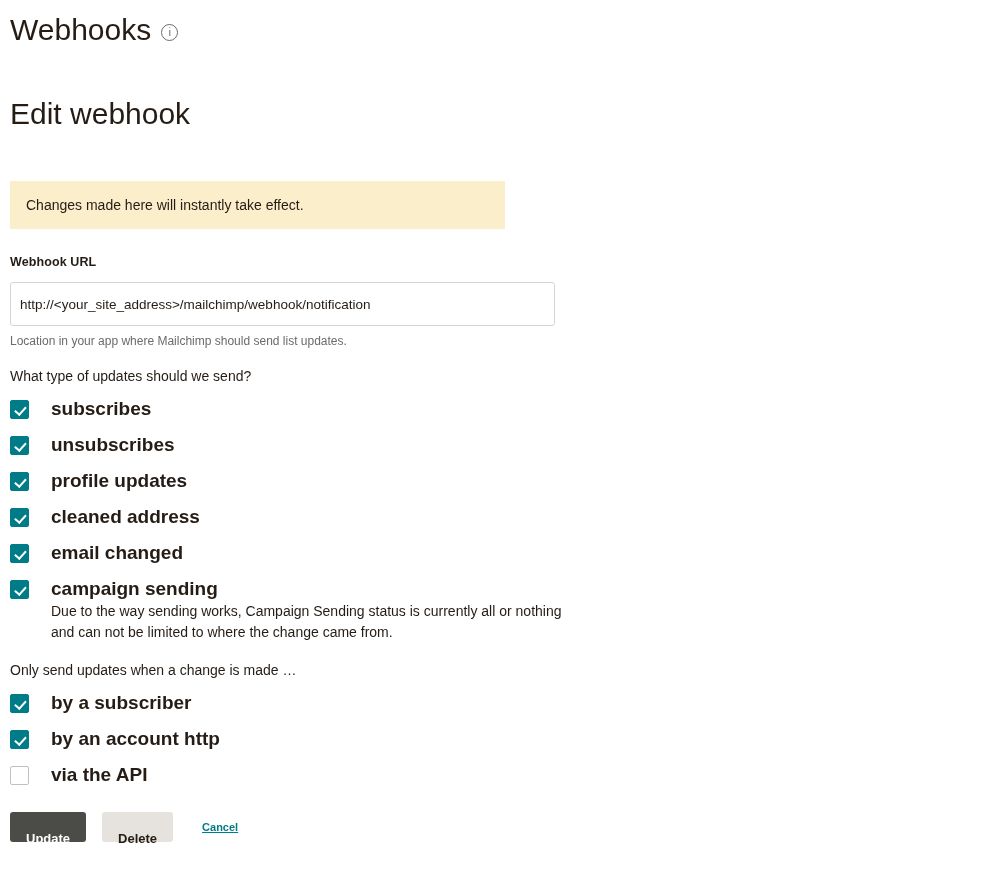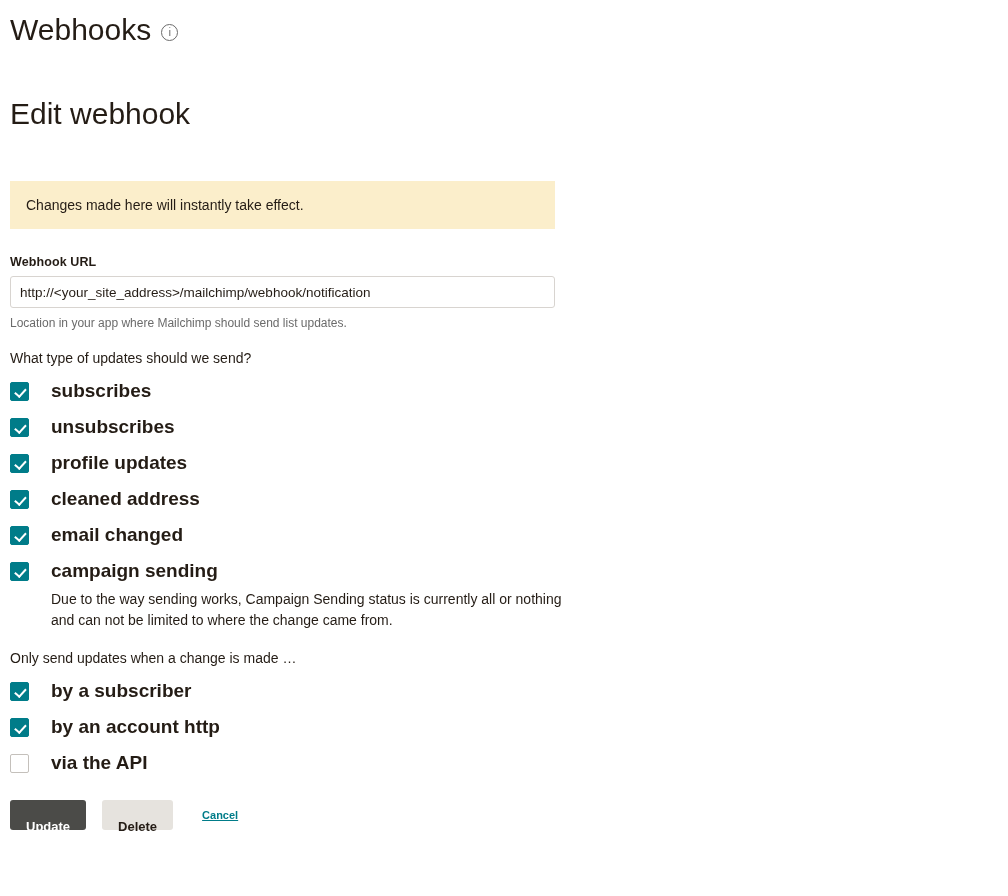--- a/index.html
+++ b/index.html
@@ -66,39 +66,39 @@
   .section-title {
     font-size: 30px;
     font-weight: 400;
     color: #241c15;
     margin: 0;
     padding-top: 54px;
     line-height: 26px;
   }
   .notice {
     margin-top: 54px;
-    width: 545px;
+    width: 495px;
     box-sizing: border-box;
     background: #fbeecb;
     color: #241c15;
     font-size: 14px;
     line-height: 18px;
     padding: 15px 16px;
   }
   .field-label {
     font-size: 12.5px;
     font-weight: bold;
     color: #241c15;
     margin-top: 26px;
     letter-spacing: 0.1px;
   }
   .url-input {
-    margin-top: 7px;
+    margin-top: 13px;
     width: 545px;
-    height: 32px;
+    height: 44px;
     box-sizing: border-box;
     border: 1px solid #d8d4d0;
     border-radius: 3px;
     padding: 4px 9px;
     font-family: "Liberation Sans", sans-serif;
     font-size: 13.5px;
     color: #241c15;
     background: #fff;
     outline: none;
   }
@@ -153,21 +153,21 @@
     font-size: 19px;
     font-weight: bold;
     color: #241c15;
     line-height: 19px;
   }
   .check-sub {
     font-size: 14px;
     font-weight: 400;
     color: #241c15;
     line-height: 21px;
-    margin-top: 8px;
+    margin-top: 2px;
     max-width: 520px;
   }
   .actions {
     display: flex;
     align-items: center;
     margin-top: 27px;
   }
   .btn {
     font-family: "Liberation Sans", sans-serif;
     font-size: 13px;

